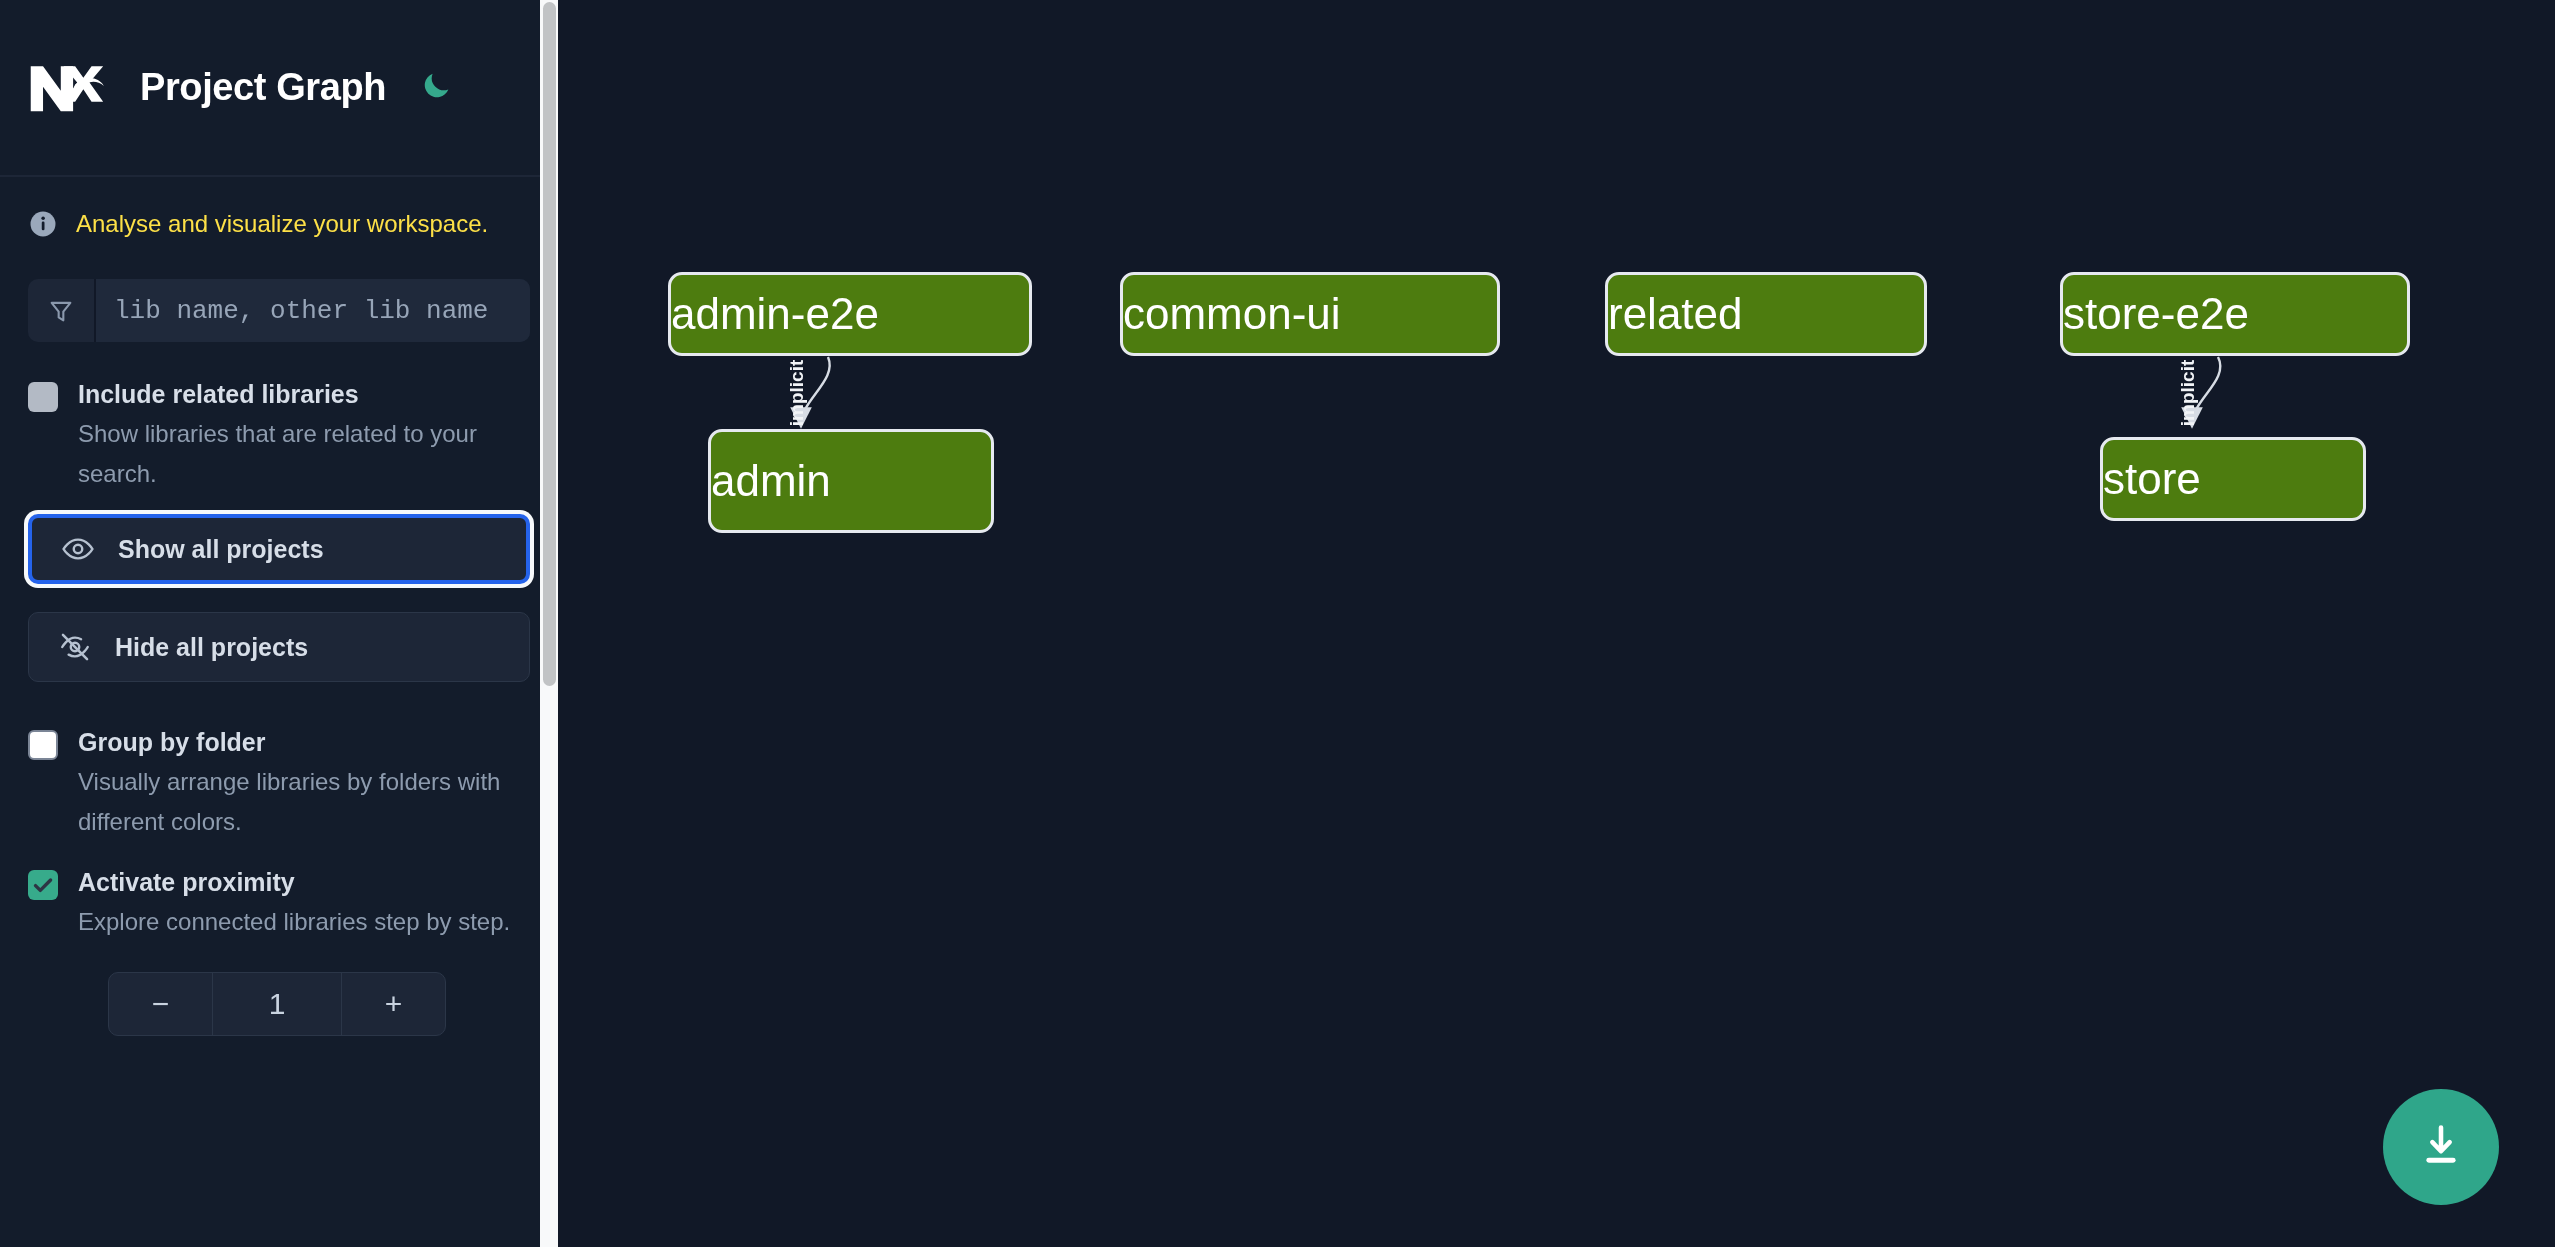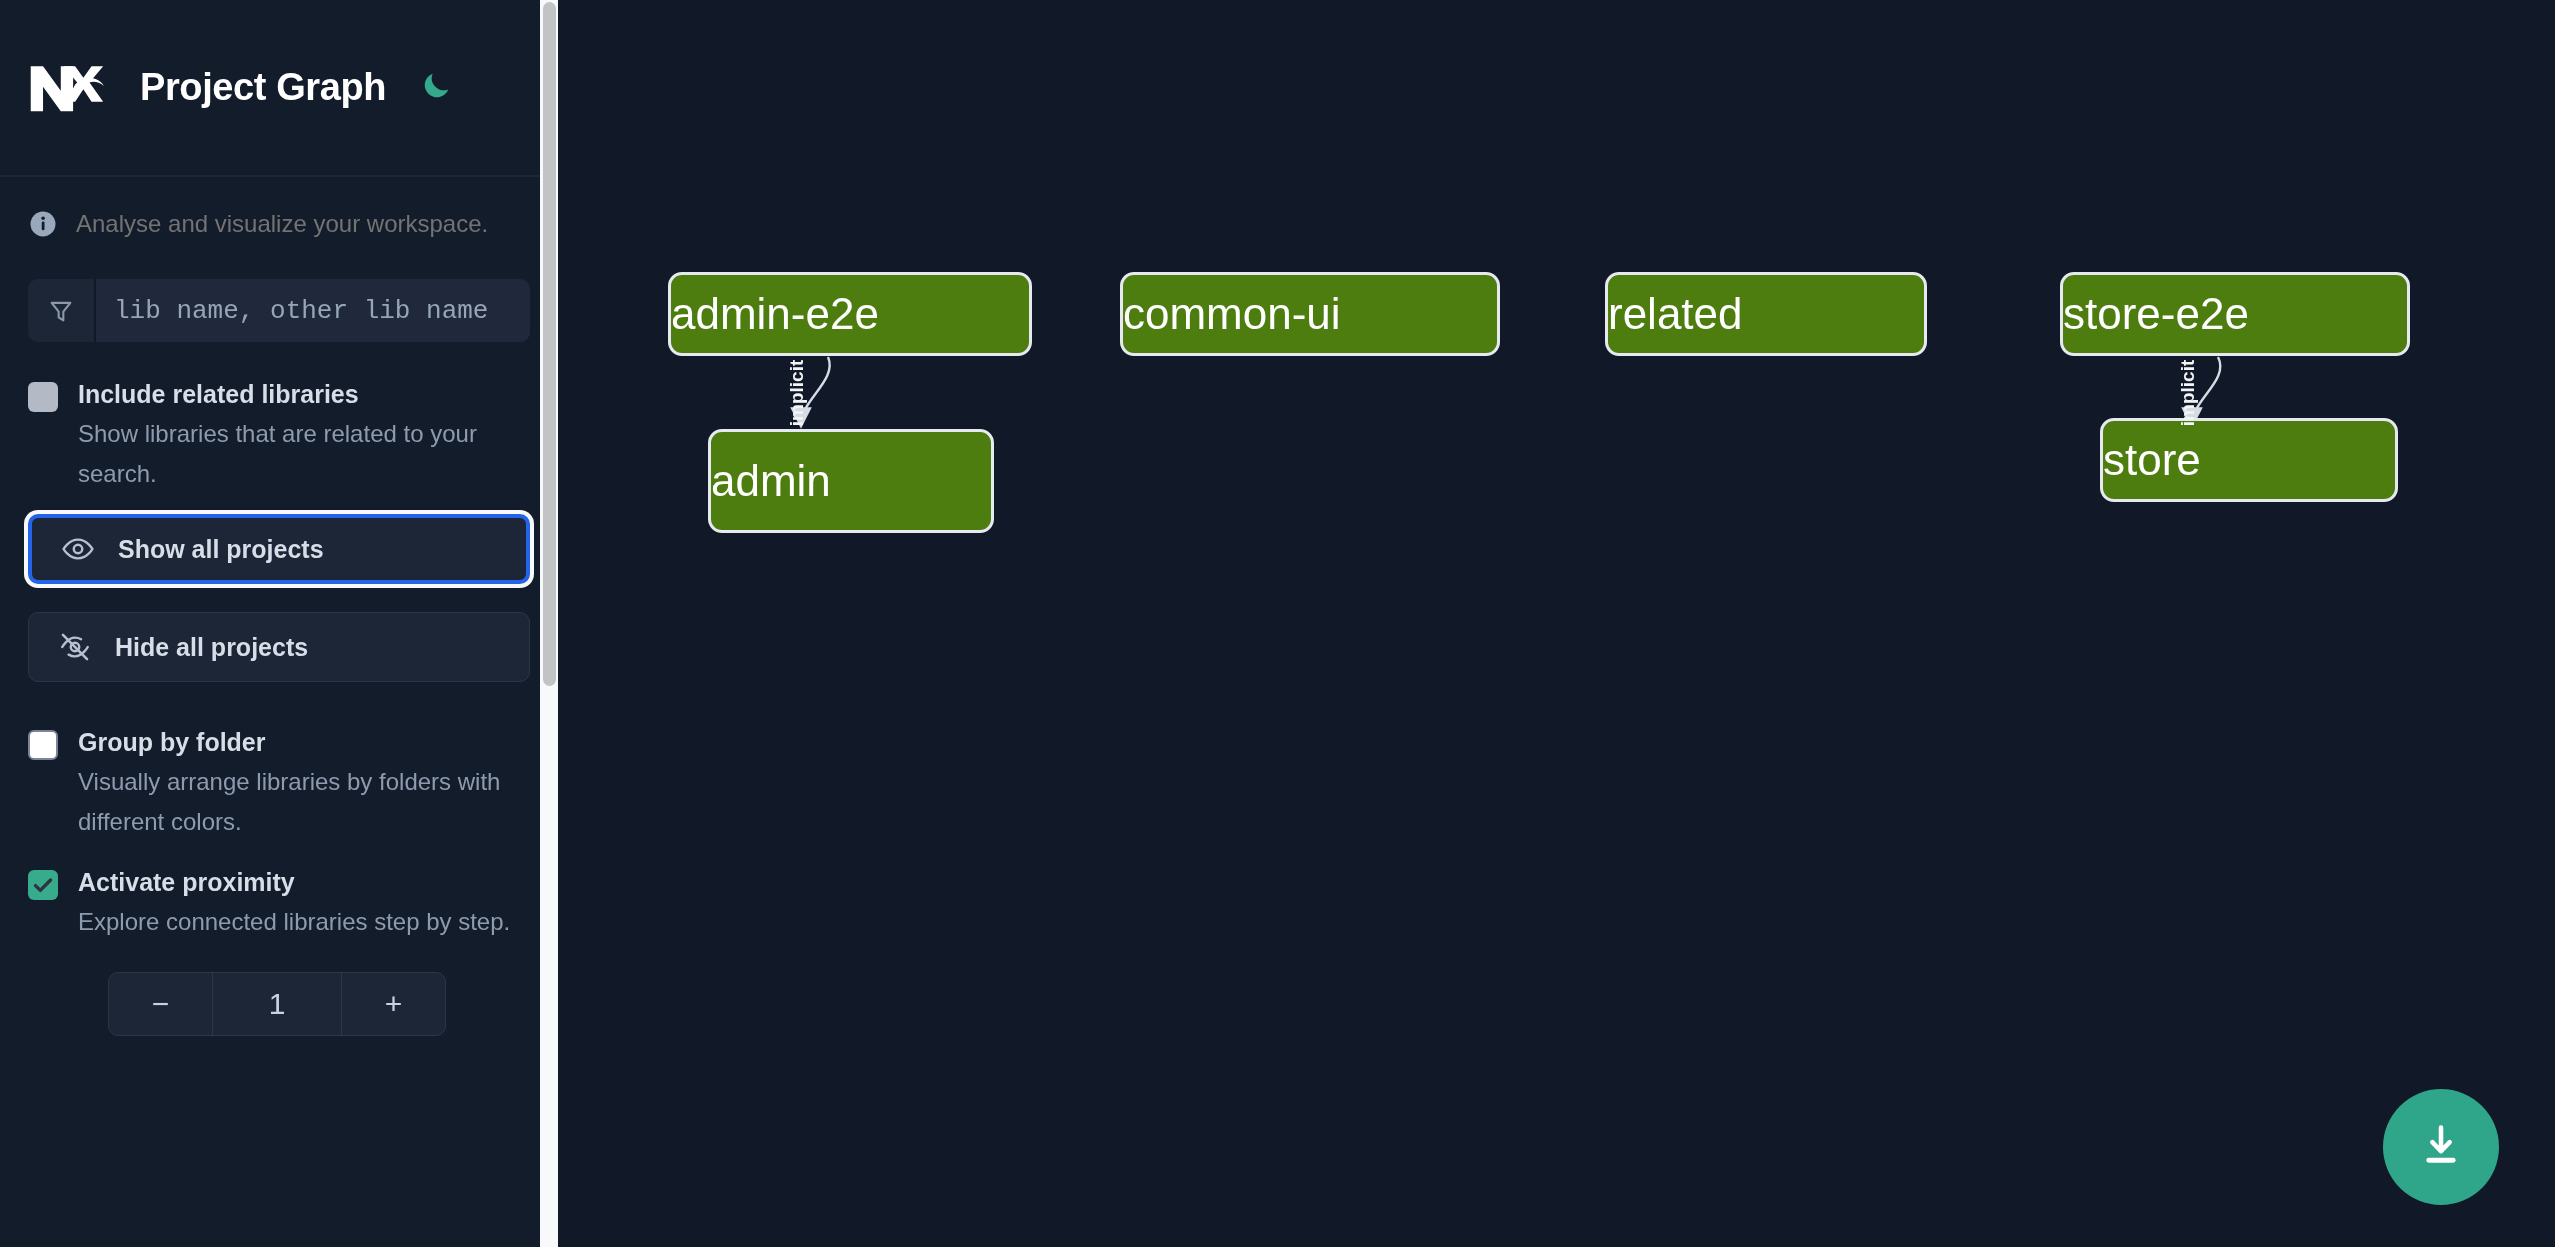--- a/index.html
+++ b/index.html
@@ -74,21 +74,21 @@
     align-items: center;
     padding: 32px 28px 0 28px;
   }
   .info-icon {
     width: 30px;
     height: 30px;
     flex: 0 0 30px;
     margin-right: 18px;
   }
   .info-text {
-    color: #737373;
+    color: #fde047;
     font-size: 24px;
     white-space: nowrap;
   }
 
   .filter-wrap {
     margin: 40px 28px 0 28px;
     height: 63px;
     background: #1c2troubles;
     display: flex;
     align-items: stretch;
@@ -405,21 +405,21 @@
     </div>
     <div class="node" style="left:1047px;top:272px;width:322px;height:84px">
       <span>related</span>
     </div>
     <div class="node" style="left:1502px;top:272px;width:350px;height:84px">
       <span>store-e2e</span>
     </div>
     <div class="node" style="left:150px;top:429px;width:286px;height:104px">
       <span>admin</span>
     </div>
-    <div class="node" style="left:1542px;top:418px;width:298px;height:84px">
+    <div class="node" style="left:1542px;top:437px;width:266px;height:84px">
       <span>store</span>
     </div>
 
     <span class="edge-label" style="left:206px;top:382px">implicit</span>
     <span class="edge-label" style="left:1597px;top:382px">implicit</span>
 
     <button class="fab">
       <span>
         <svg width="52" height="52" viewBox="0 0 24 24">
           <path d="M12 3.5v10.5M12 14.4l-4-4.2M12 14.4l4-4.2" fill="none" stroke="#ffffff" stroke-width="2.1" stroke-linecap="round" stroke-linejoin="round"></path>

